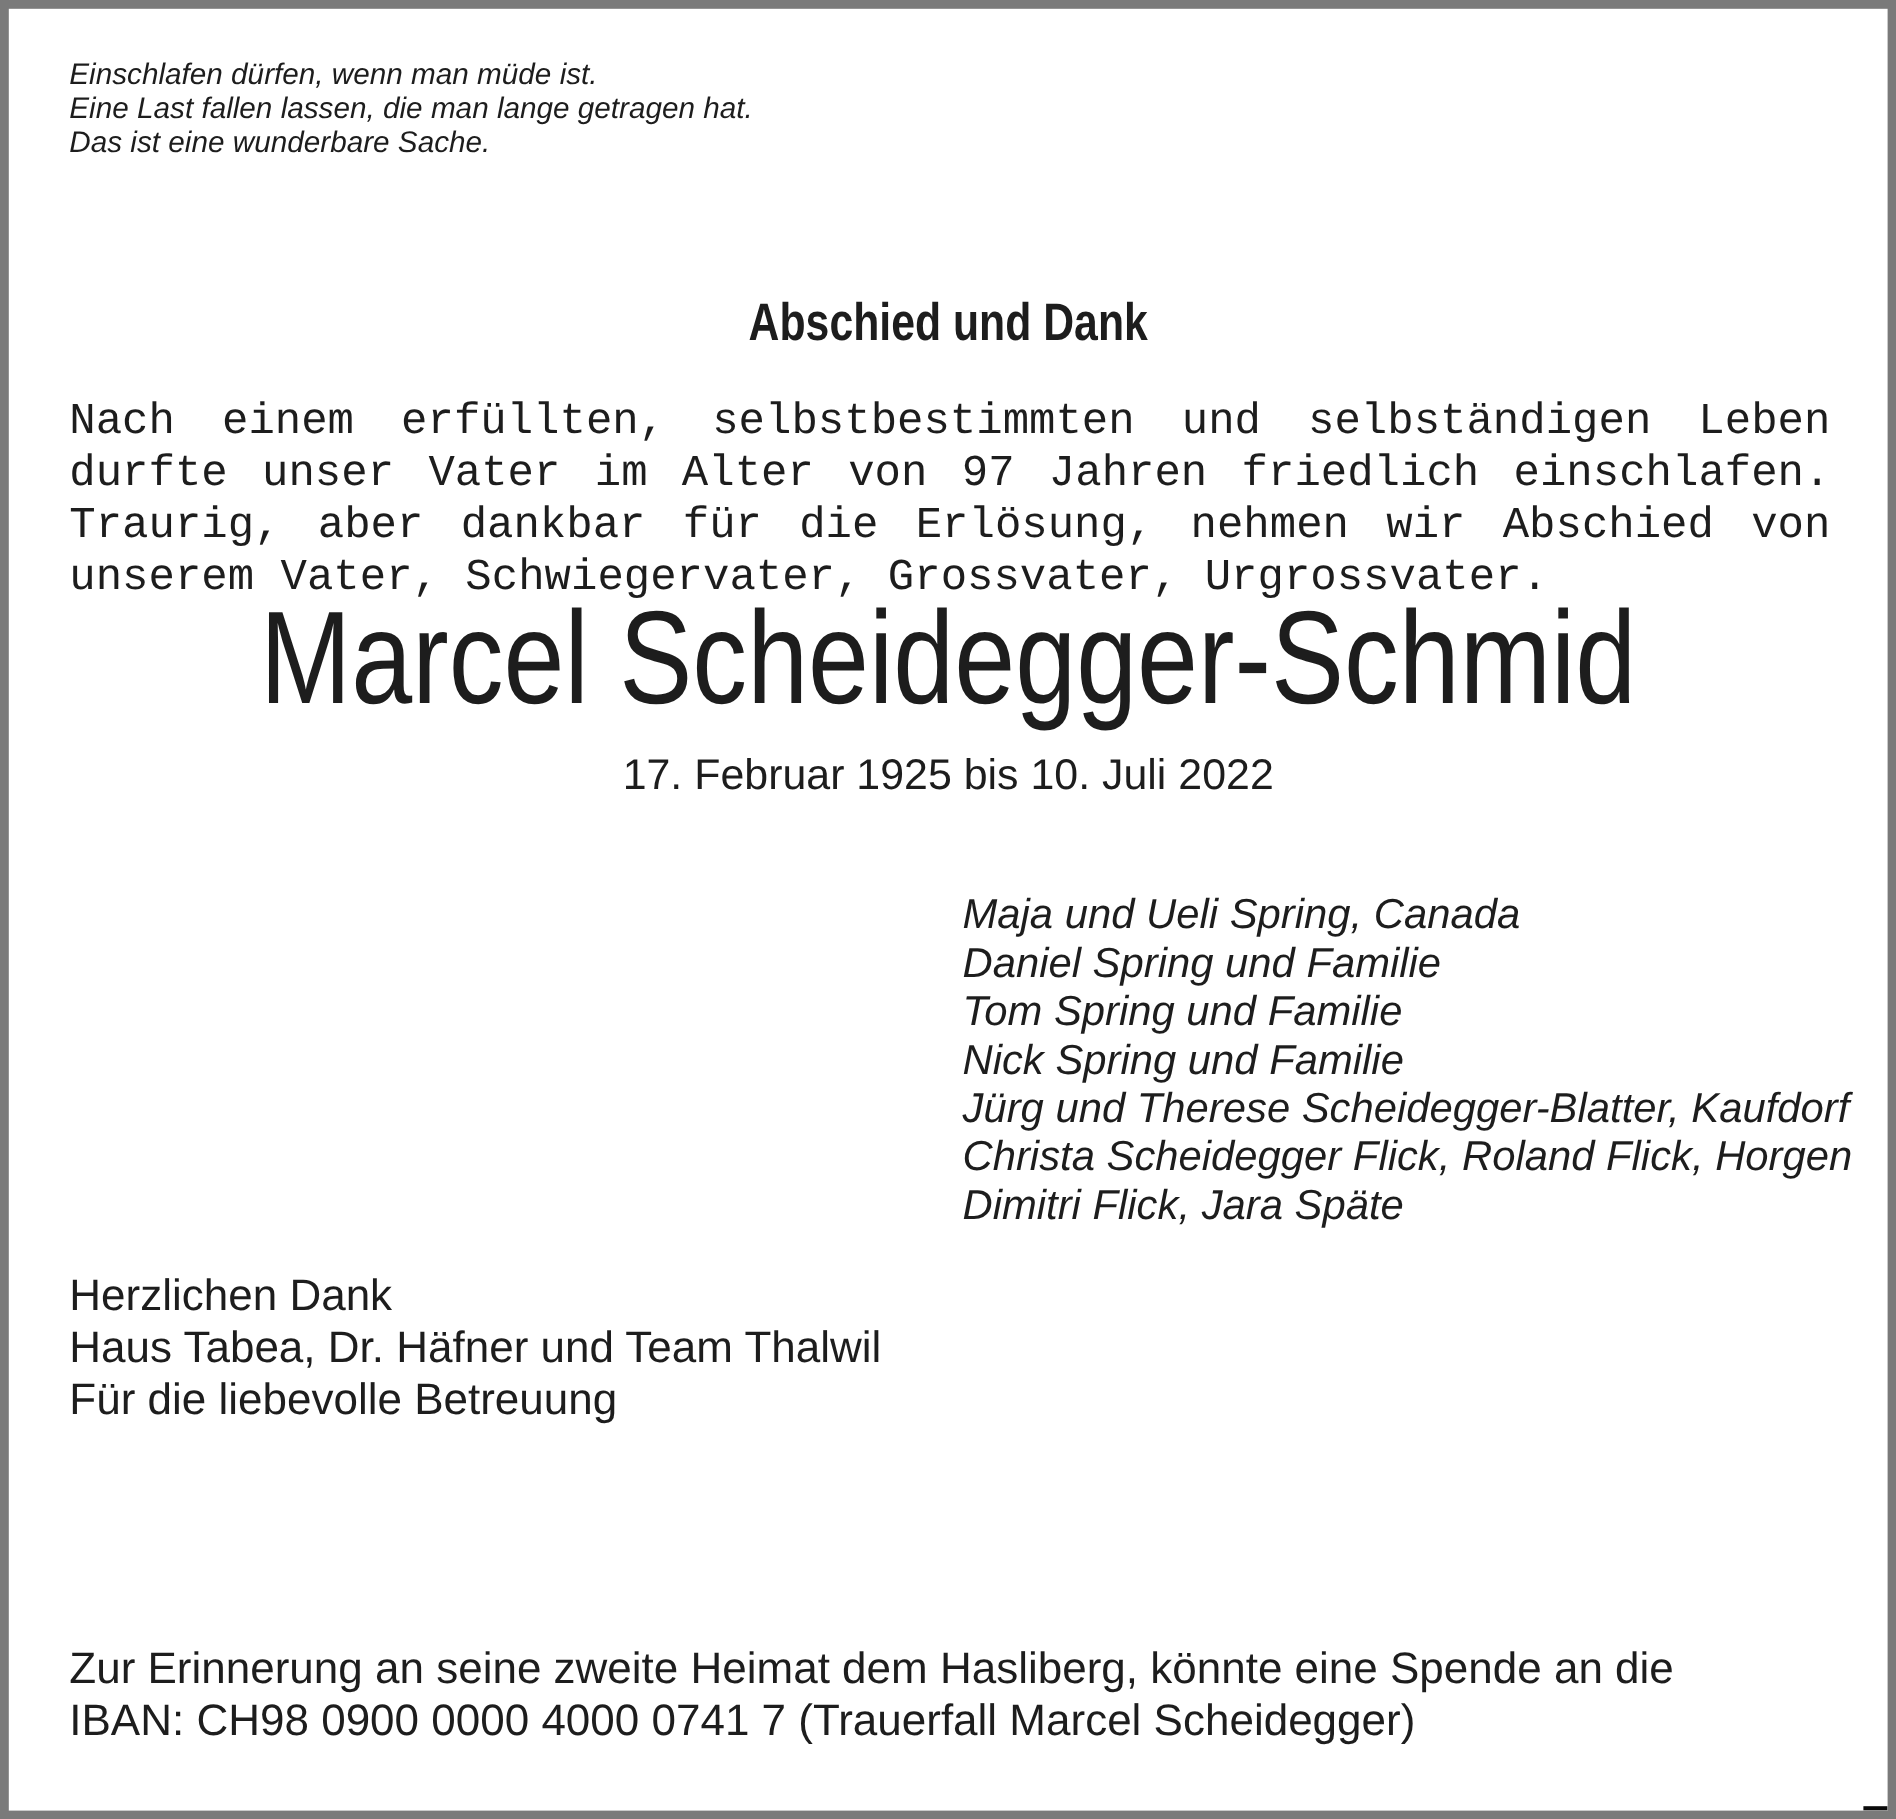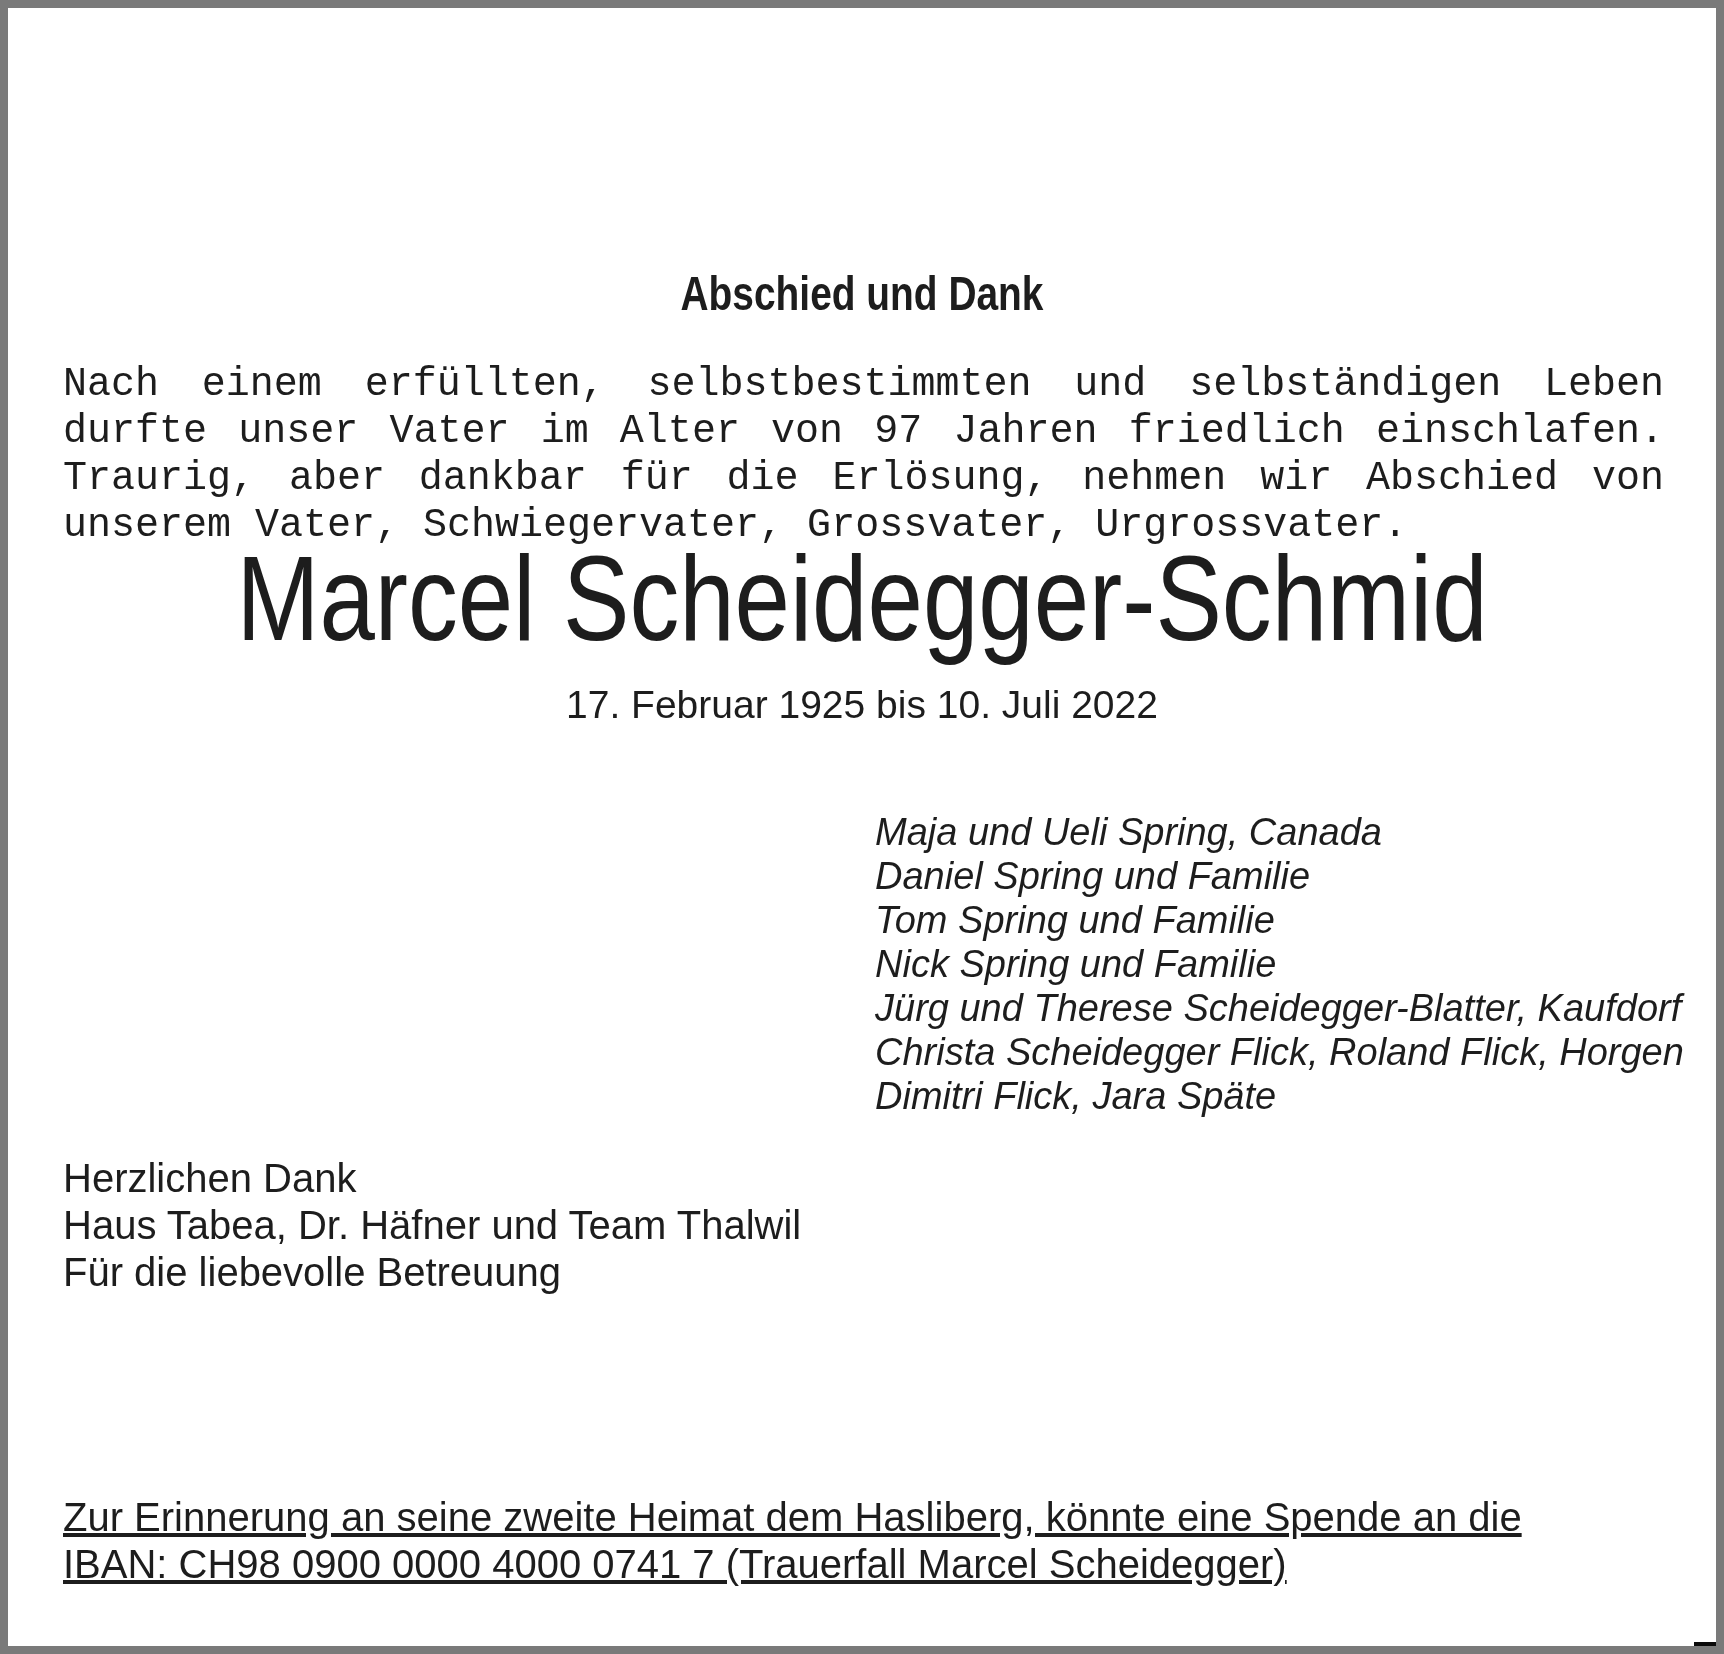--- a/index.html
+++ b/index.html
@@ -97,37 +97,41 @@
     white-space: nowrap;
   }
 
   
   .donation {
     left: 55px;
     top: 1486px;
     font-size: 40px;
     line-height: 47px;
     white-space: nowrap;
-    text-decoration: underline;
   }
 
   
   .artifact {
     right: 0;
     bottom: 0;
     width: 22px;
     height: 4px;
     background: #0a0a0a;
   }
 </style>
 </head>
 <body>
 
 <div class="page">
 
+  <div class="abs quote">
+    <div>Einschlafen dürfen, wenn man müde ist.</div>
+    <div>Eine Last fallen lassen, die man lange getragen hat.</div>
+    <div>Das ist eine wunderbare Sache.</div>
+  </div>
 
 
   <div class="abs centered heading">Abschied und Dank</div>
 
   <div class="abs para intro">Nach einem erfüllten, selbstbestimmten und selbständigen Leben durfte unser Vater im Alter von 97 Jahren friedlich einschlafen. Traurig, aber dankbar für die Erlösung, nehmen wir Abschied von unserem Vater, Schwiegervater, Grossvater, Urgrossvater.</div>
 
   <div class="abs centered deceased-name">Marcel Scheidegger-Schmid</div>
   <div class="abs centered life-dates">17. Februar 1925 bis 10. Juli 2022</div>
 
   <div class="abs thanks">

